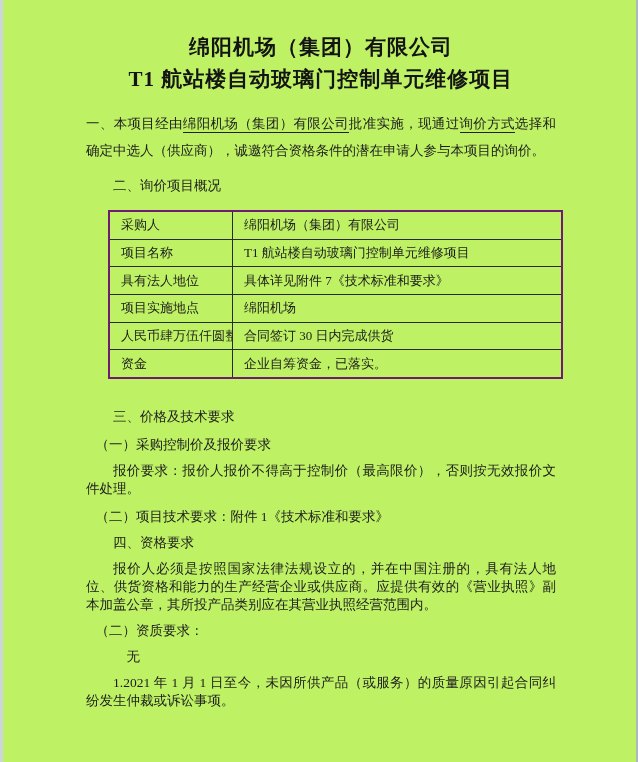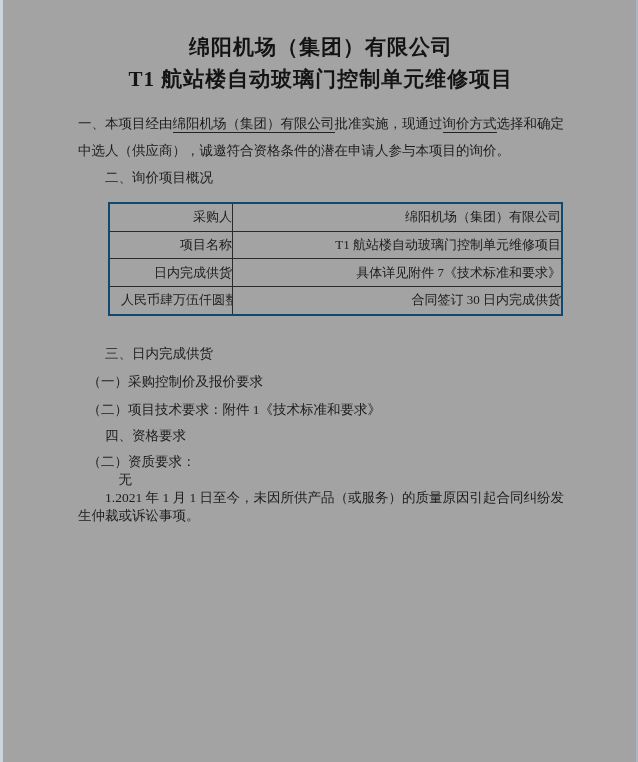--- a/index.html
+++ b/index.html
@@ -1,56 +1,55 @@
 <!DOCTYPE html>
 <html><head>
 <meta charset="utf-8">
 <style>
   html,body{margin:0;padding:0;background:#ffffff;}
   .page{
     position:relative;
     width:638px;height:762px;
-    background:#a3a3a3;
+    background:#bef264;
     font-family:"Liberation Serif","DejaVu Serif",serif;
     color:#1c1c1c;
     overflow:hidden;
     box-sizing:border-box;
   }
   .edge{position:absolute;top:0;bottom:0;width:3px;}
   .edge-left{left:0;background:#cdd5dc;}
   .edge-right{right:0;width:2px;background:#aeb7c0;}
   .doc{
     position:absolute;left:78px;right:74px;top:0;
   }
   .titles{margin-top:31px;text-align:center;}
   .title-line{
     font-size:21px;font-weight:bold;letter-spacing:1px;
     line-height:32px;color:#141414;
   }
   .body-text{font-size:13.5px;color:#1c1c1c;}
-  .para{margin:0;text-align:justify;}
+  .para{margin:8px;text-align:justify;}
   .lh27{line-height:27px;}
   .lh18{line-height:18px;}
   .ind2{text-indent:2em;font-family:Liberation Serif, serif;}
   .ind1{text-indent:0.7em;}
   .ind3{text-indent:3em;}
   .mt16{margin-top:15px;}
   .mt10{margin-top:10px;}
   .mt8{margin-top:8px;}
   .mt6{margin-top:6px;}
   .mt30{margin-top:29px;}
   .u{border-bottom:1px solid #222;padding-bottom:1px;}
   table.overview{
     border-collapse:collapse;
     margin-left:30px;
     margin-top:11px;
     width:455px;
     table-layout:fixed;
-    border:2px solid #0c4a6e;
-    text-align:right;
+    border:2px solid #701a75;
   }
   table.overview td{
     border:1px solid #2a2a2a;
     height:26.7px;
     font-size:13px;
     vertical-align:middle;
     padding:0 0 0 11px;
     white-space:nowrap;
     overflow:hidden;
   }
@@ -79,41 +78,51 @@
       <tbody>
           <tr>
             <td class="col-label">采购人</td>
             <td class="col-value">绵阳机场（集团）有限公司</td>
           </tr>
           <tr>
             <td class="col-label">项目名称</td>
             <td class="col-value">T1 航站楼自动玻璃门控制单元维修项目</td>
           </tr>
           <tr>
-            <td class="col-label">日内完成供货</td>
+            <td class="col-label">具有法人地位</td>
             <td class="col-value">具体详见附件 7《技术标准和要求》</td>
+          </tr>
+          <tr>
+            <td class="col-label">项目实施地点</td>
+            <td class="col-value">绵阳机场</td>
           </tr>
           <tr>
             <td class="col-label">人民币肆万伍仟圆整</td>
             <td class="col-value">合同签订 30 日内完成供货</td>
           </tr>
+          <tr>
+            <td class="col-label">资金</td>
+            <td class="col-value">企业自筹资金，已落实。</td>
+          </tr>
         </tbody>
     </table>
 
-    <p class="para body-text lh18 ind2 mt30">三、日内完成供货</p>
+    <p class="para body-text lh18 ind2 mt30">三、价格及技术要求</p>
 
     <p class="para body-text lh18 ind1 mt10">（一）采购控制价及报价要求</p>
 
 
+    <p class="para body-text lh18 ind2">报价要求：报价人报价不得高于控制价（最高限价），否则按无效报价文件处理。</p>
 
     <p class="para body-text lh18 ind1 mt10">（二）项目技术要求：附件 1《技术标准和要求》</p>
 
     <p class="para body-text lh18 ind2 mt8">四、资格要求</p>
 
 
+    <p class="para body-text lh18 ind2">报价人必须是按照国家法律法规设立的，并在中国注册的，具有法人地位、供货资格和能力的生产经营企业或供应商。应提供有效的《营业执照》副本加盖公章，其所投产品类别应在其营业执照经营范围内。</p>
 
     <p class="para body-text lh18 ind1 mt8">（二）资质要求：</p>
 
     <p class="para body-text lh18 ind3">无</p>
 
 
     <p class="para body-text lh18 ind2">1.2021 年 1 月 1 日至今，未因所供产品（或服务）的质量原因引起合同纠纷发生仲裁或诉讼事项。</p>
 
   </div>
 </div>

